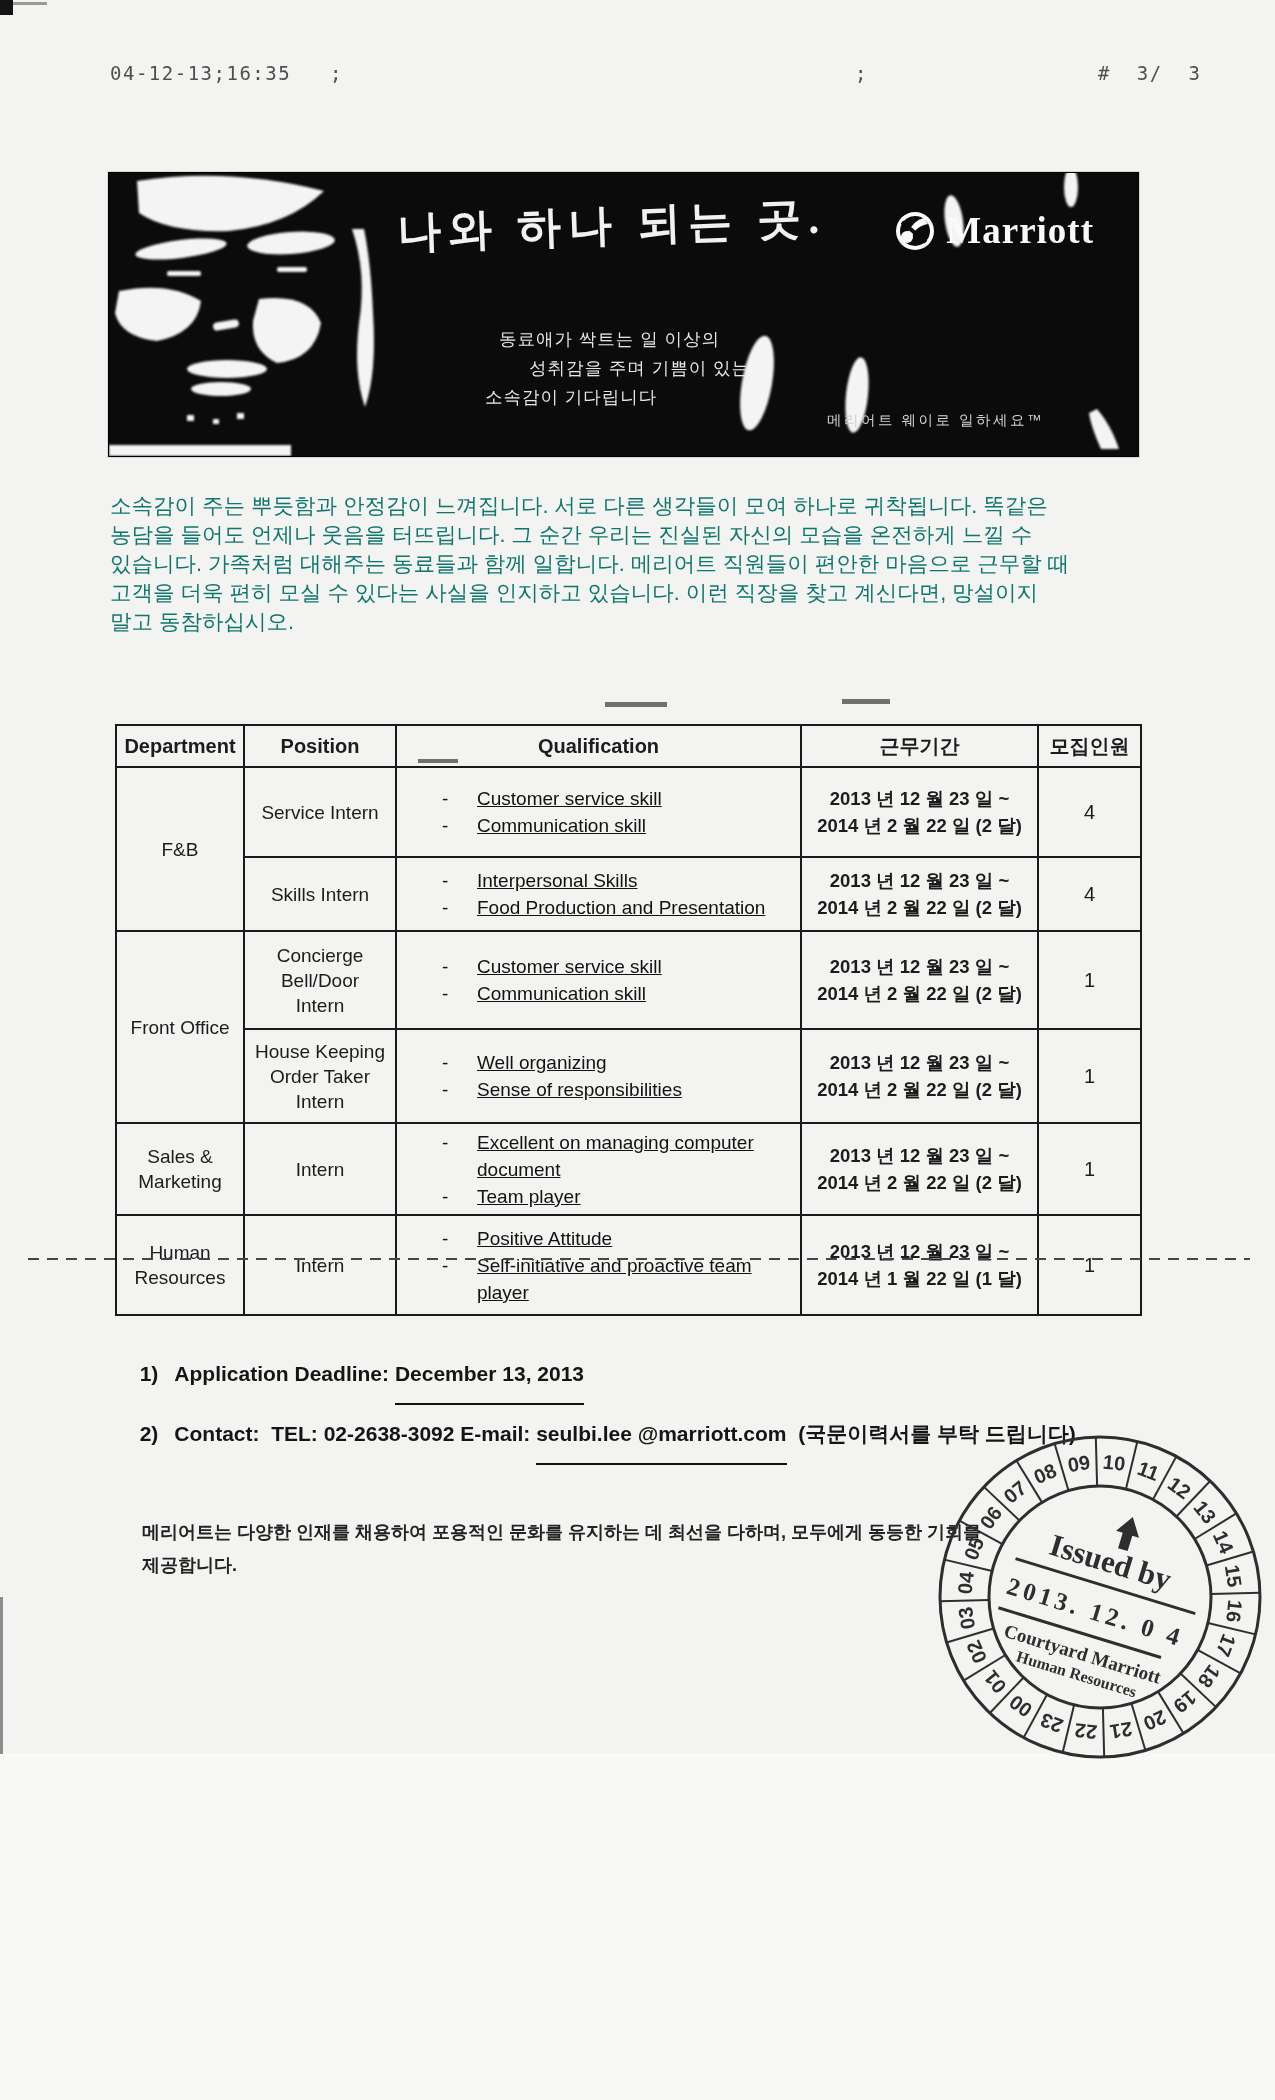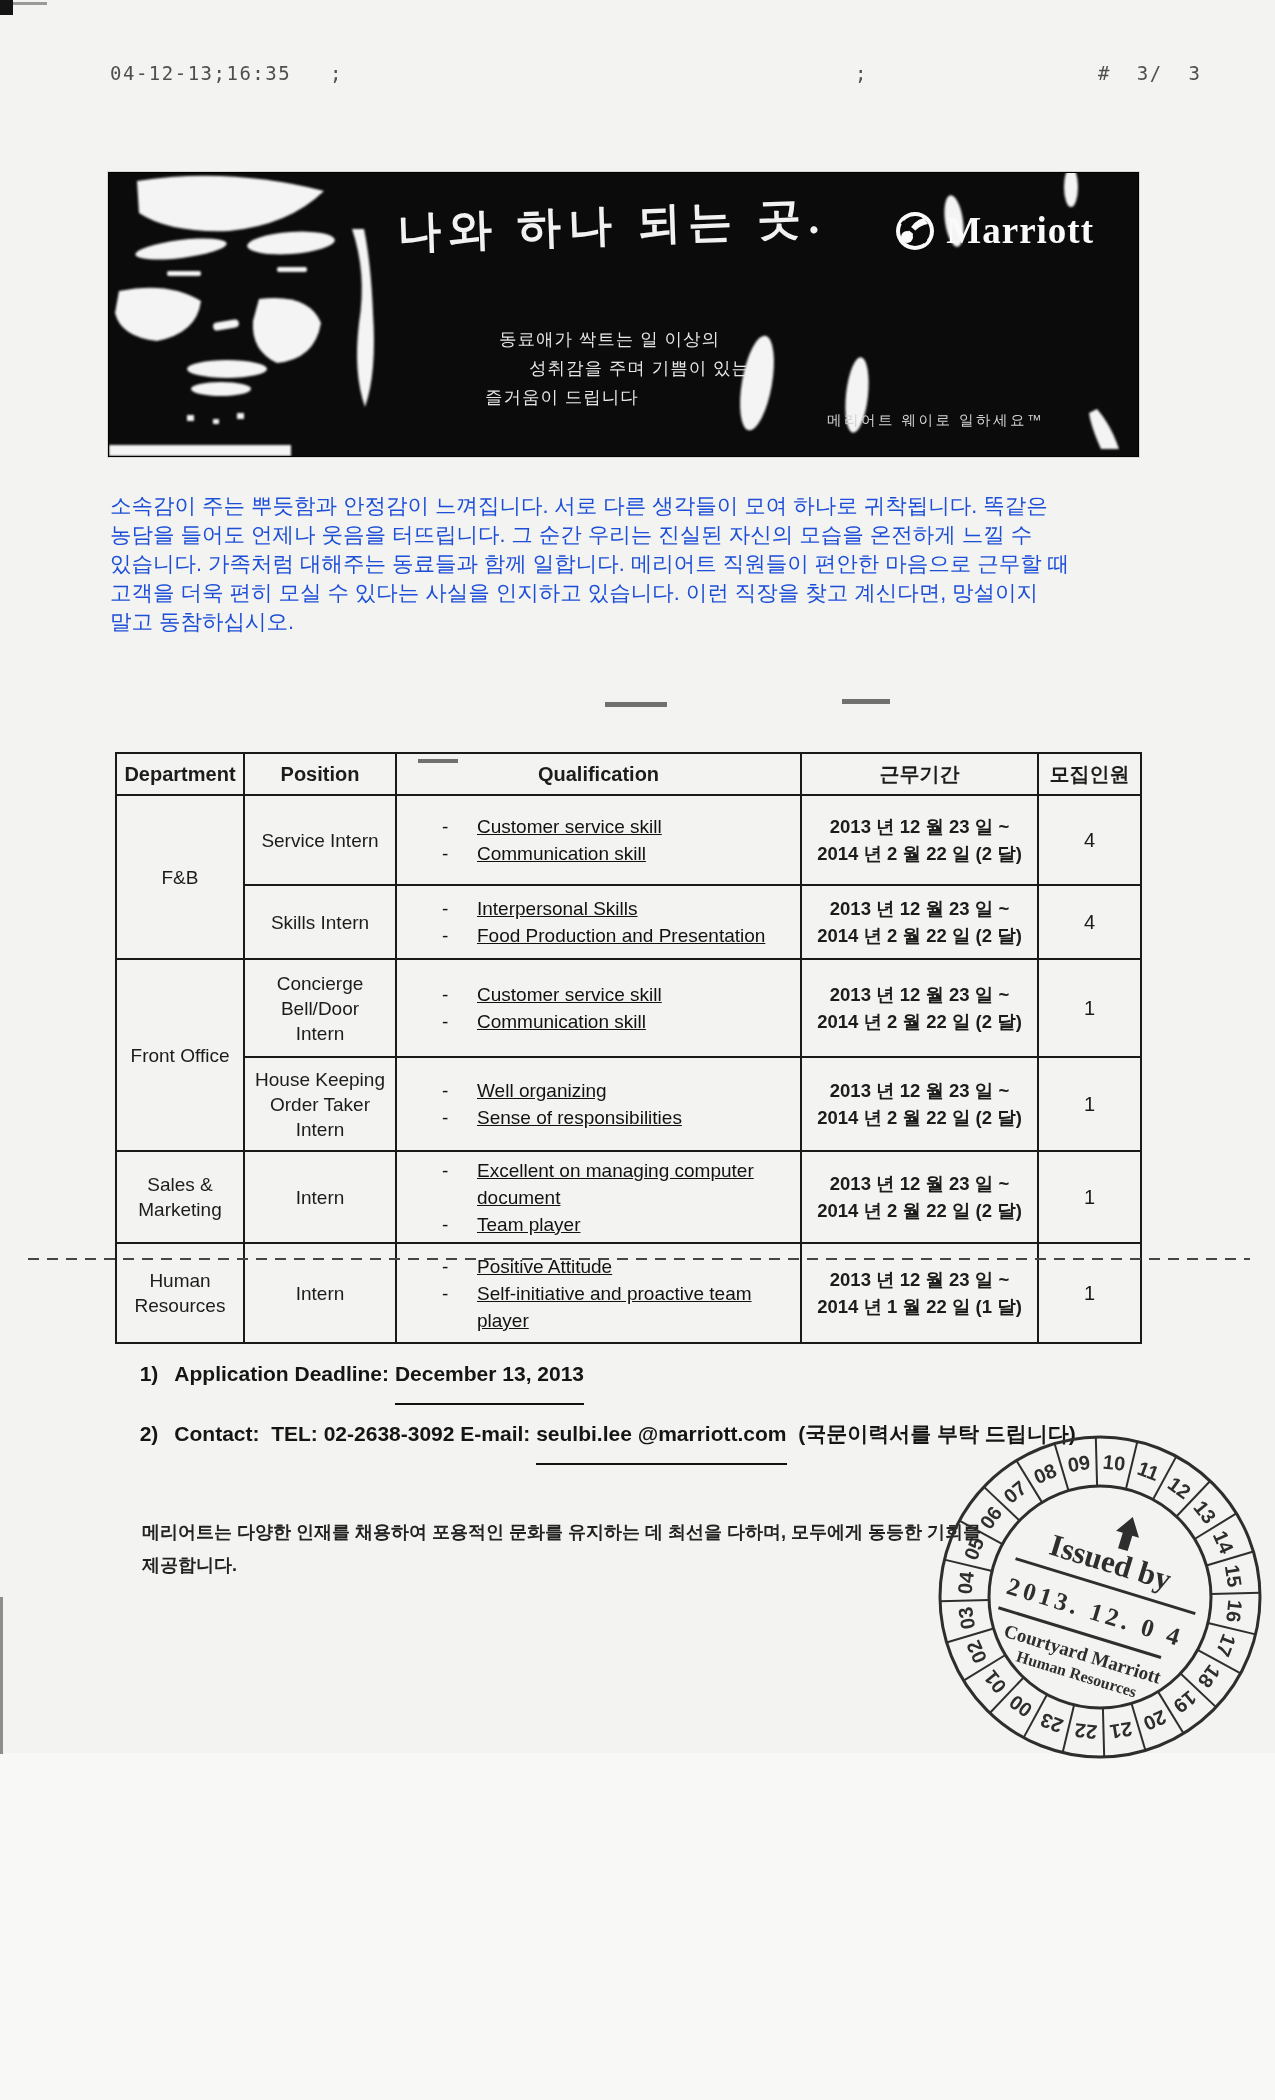--- a/index.html
+++ b/index.html
@@ -43,25 +43,25 @@
   .banner-sub .l2{margin-left:30px;}
   .banner-sub .l3{margin-left:-14px;}
   .banner-logo{position:absolute;right:44px;top:36px;display:flex;align-items:center;gap:10px;justify-content:center;}
   .banner-logo .wordmark{font-family:"Liberation Serif",serif;font-weight:700;font-size:37px;
     color:#fafafa;letter-spacing:1px;}
   .banner-tagline{position:absolute;left:718px;top:238px;font-size:14.5px;color:#d2d2d2;
     letter-spacing:2.5px;white-space:nowrap;}
 
   
   .intro{top:492px;left:110px;width:1030px;font-size:21.5px;line-height:29px;
-    font-weight:500;color:#1d4ed8;z-index:2;}
+    font-weight:500;color:#0f766e;z-index:2;}
   .intro div{white-space:nowrap;}
 
   
-  table.recruit{position:absolute;top:752px;left:115px;border-collapse:collapse;z-index:2;
+  table.recruit{position:absolute;top:724px;left:115px;border-collapse:collapse;z-index:2;
     table-layout:fixed;}
   table.recruit td,table.recruit th{border:2px solid #1a1a1a;padding:0;vertical-align:middle;
     background:transparent;}
   table.recruit{border:1px solid #1a1a1a;}
   th.h{font-size:20px;font-weight:600;height:40px;}
   td.dept{text-align:center;font-size:19px;font-weight:500;line-height:25px;}
   td.pos{text-align:center;font-size:19px;font-weight:500;line-height:25px;margin-left:12px;}
   td.qual{font-size:19px;font-weight:500;color:#121212;}
   .qline{display:flex;align-items:flex-start;padding-left:45px;line-height:27px;}
   .qline .dash{width:35px;flex:0 0 35px;}
@@ -153,21 +153,21 @@
       <ellipse cx="962" cy="14" rx="7" ry="20"></ellipse>
       <path d="M988 236 Q1002 252 1010 276 L992 276 Q982 254 980 240 Z"></path>
 
       <rect x="0" y="272" width="182" height="11"></rect>
     </g>
   </svg>
   <div class="banner-headline">나와 하나 되는 곳.</div>
   <div class="banner-sub">
     <div class="l1">동료애가 싹트는 일 이상의</div>
     <div class="l2">성취감을 주며 기쁨이 있는</div>
-    <div class="l3">즐거움이 드립니다</div>
+    <div class="l3">소속감이 기다립니다</div>
   </div>
   <div class="banner-logo">
     <svg width="42" height="42" viewBox="0 0 42 42">
       <path d="M21 2 A19 19 0 1 0 21 40 A19 19 0 1 0 21 2 Z M21 6 A15 15 0 1 1 21 36 A15 15 0 1 1 21 6 Z" fill="#fafafa"></path>
       <path d="M10 30 Q18 10 30 8 L34 14 Q20 16 16 32 Z" fill="#fafafa"></path>
       <path d="M8 12 L32 32" stroke="#0b0b0b" stroke-width="4"></path>
       <circle cx="13" cy="27" r="6" fill="#fafafa"></circle>
     </svg>
     <span class="wordmark">Marriott</span>
   </div>

